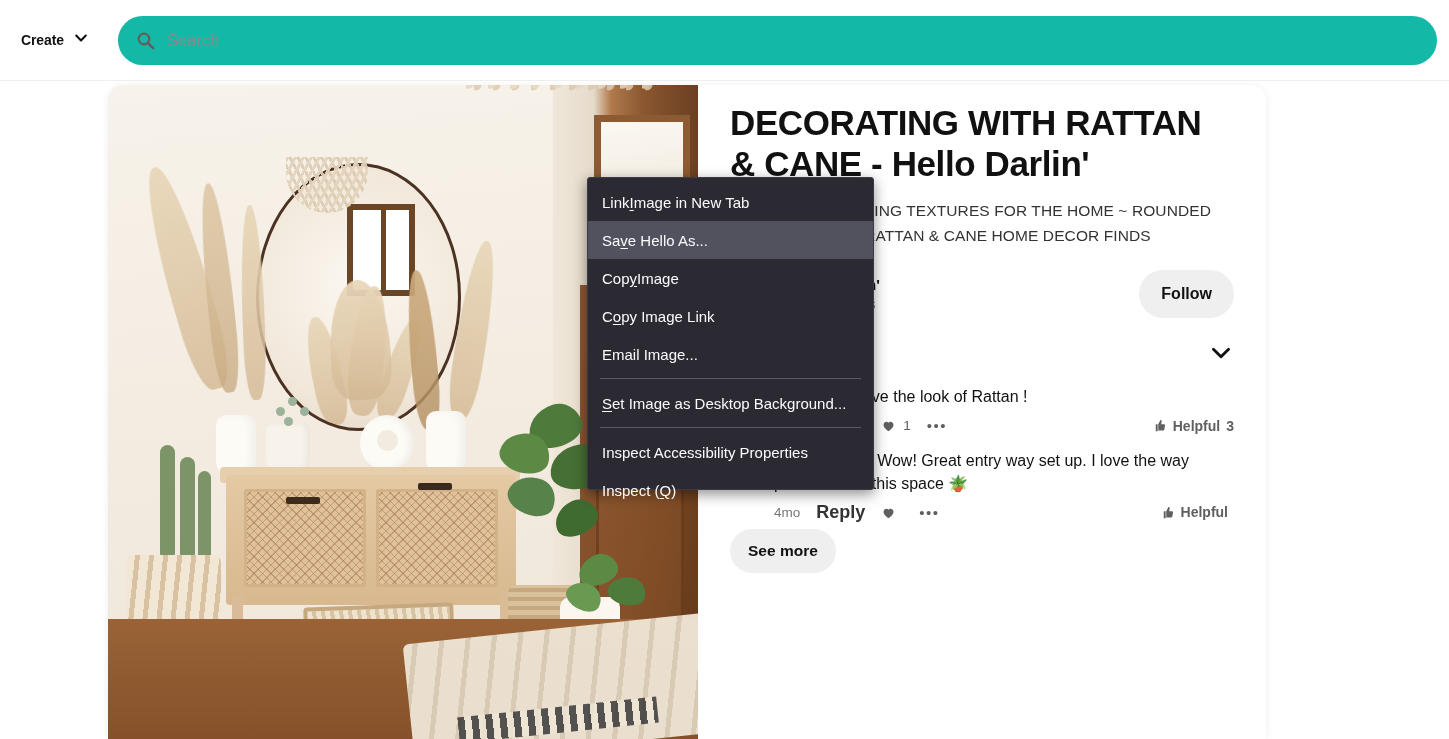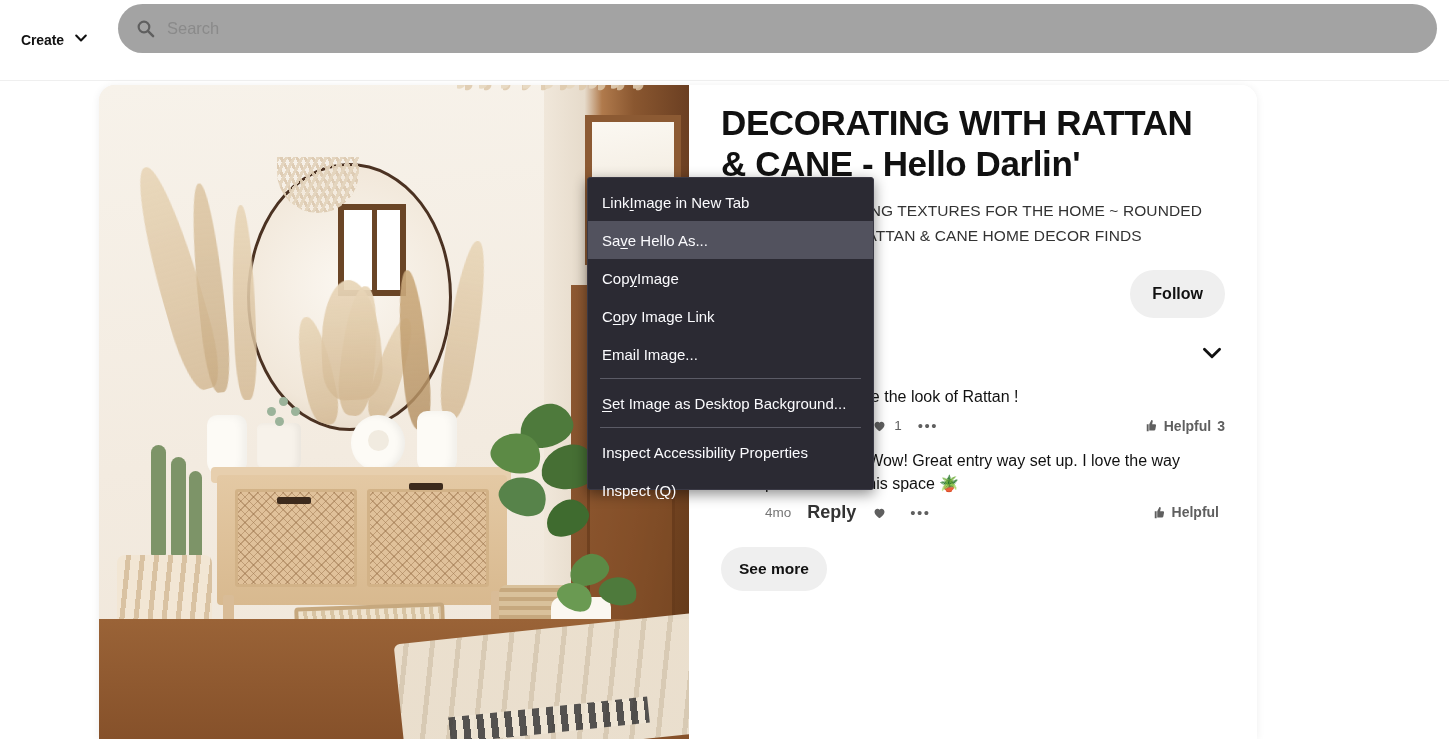--- a/index.html
+++ b/index.html
@@ -27,40 +27,40 @@
     cursor: pointer;
     background: transparent;
   }
   .create-label {
     font-size: 14px; font-weight: bold; color: #111111;
     letter-spacing: -0.1px;
   }
   .chev-small { display: block; }
 
   .searchwrap {
-    position: absolute; left: 118px; top: 4px;
+    position: absolute; left: 118px; top: 16px;
     width: 1319px; height: 49px;
-    background: #a3a3a3;
+    background: #14b8a6;
     border-radius: 25px;
     display: flex; align-items: center;
     cursor: text;
   }
   .search-icon { margin-left: 18px; display: flex; align-items: center; }
   .search-input {
     border: none; outline: none; background: transparent;
     margin-left: 12px;
     font-family: "Liberation Sans", sans-serif;
     font-size: 16.5px; color: #333333;
     width: 1200px;
   }
   .search-input::placeholder { color: #8a8a8a; }
 
   
   .card {
-    position: absolute; left: 99px; top: 85px;
+    position: absolute; left: 108px; top: 85px;
     width: 1158px; height: 654px;
     background: #ffffff;
     border-radius: 16px 16px 0 0;
     box-shadow: 0 1px 8px rgba(0,0,0,0.07);
     display: flex;
     overflow: hidden;
   }
 
   
   .photo {
@@ -268,21 +268,21 @@
   }
   .c-time { color: #767676; font-size: 13.5px; }
   .c-reply { font-weight: bold; color: #333333; font-size: 18px; cursor: pointer; }
   .c-like { display: flex; align-items: center; gap: 7px; cursor: pointer; color: #5f5f5f; }
   .c-dots { letter-spacing: 1.5px; color: #5f5f5f; cursor: pointer; font-size: 15px; }
   .c-helpful {
     margin-left: auto; display: flex; align-items: center; gap: 6px;
     font-size: 14px; font-weight: bold; color: #5f5f5f; cursor: pointer;
   }
   .see-more {
-    margin-top: 24px; background: #efefef; color: #111111;
+    margin-top: 6px; background: #efefef; color: #111111;
     border: none; border-radius: 22px; padding: 0 18px; height: 44px;
     font-family: "Liberation Sans", sans-serif;
     font-size: 15.5px; font-weight: bold; cursor: pointer;
   }
 
   
   .ctxmenu {
     position: absolute; left: 587px; top: 177px;
     width: 287px; height: 313px;
     background: #2b2a33;

